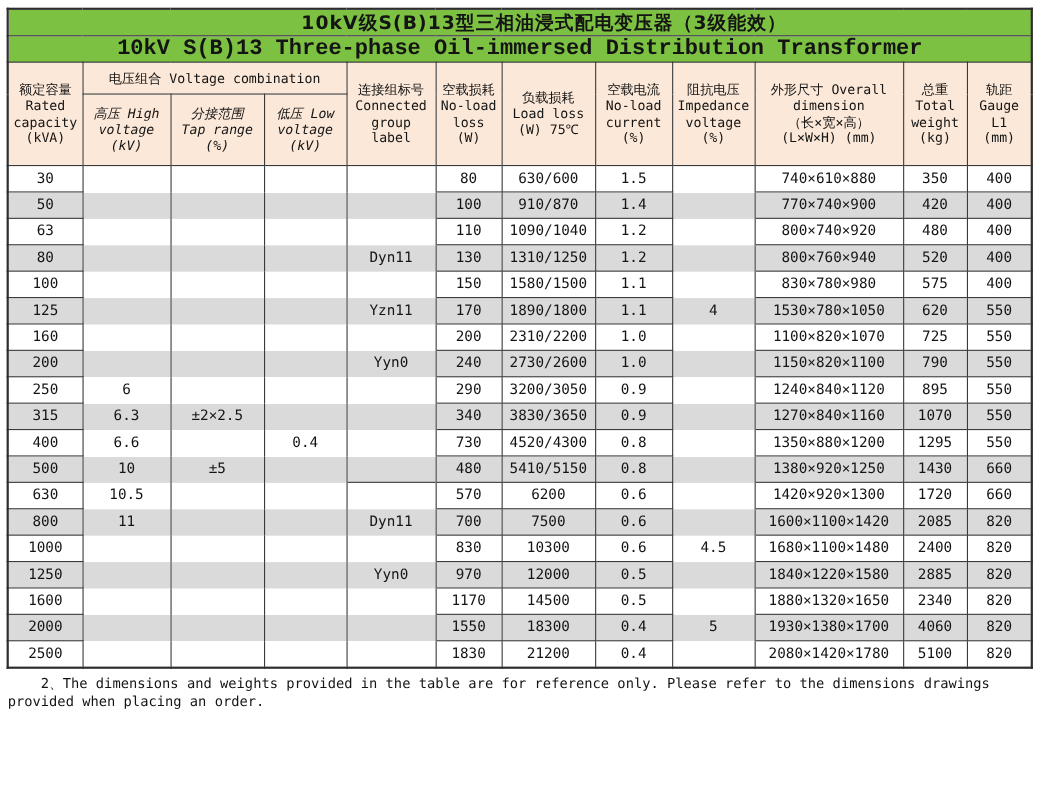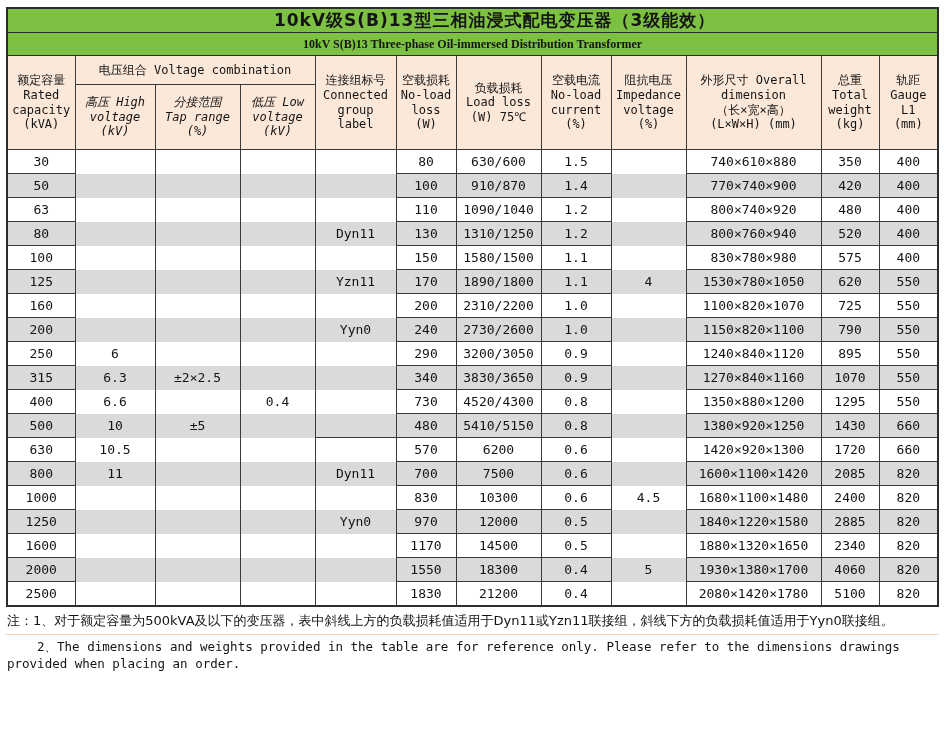--- a/index.html
+++ b/index.html
@@ -3,21 +3,21 @@
 <meta charset="utf-8">
 <style>
   html,body{margin:0;padding:0;background:#ffffff;width:944px;height:734px;overflow:hidden;
     font-family:"DejaVu Sans","Liberation Sans",sans-serif;color:#141414;}
   table{border-collapse:collapse;table-layout:fixed;width:931px;margin:7px 0 0 6px;
     border:2px solid #2d2d2d;}
   td{border:1px solid #3a3a3a;text-align:center;vertical-align:middle;padding:0 1px;
     overflow:hidden;}
   tr.title-row td{background:#7cc142;border:1px solid #2d2d2d;font-weight:bold;}
   td.title-zh{font-size:17px;height:23px;letter-spacing:1px;padding-left:45px;}
-  td.title-en{font-size:12px;height:22px;font-family:Liberation Serif, serif;margin-left:48px;}
+  td.title-en{font-size:20px;height:22px;font-family:Liberation Mono, monospace;margin-left:48px;}
   thead td.hd{background:#fbe8d8;font-size:12px;line-height:1.22;white-space:pre-line;
     font-family:"DejaVu Sans Mono","Liberation Mono",monospace;}
   thead tr.hrow-a td{height:28px;}
   thead tr.hrow-b td{height:64px;font-style:italic;}
   tbody td{font-family:"DejaVu Sans Mono","Liberation Mono",monospace;font-size:13px;height:23px;}
   tr.alt td{background:#dadada;}
   td.ml{border-top:none;border-bottom:none;}
   td.gb{border-top:1px solid #3a3a3a;}
   .notes{width:934px;margin:1px 0 0 5px;}
   .note-zh{font-size:13px;padding:4px 0 4px 2px;border-bottom:1px solid #f2d3bc;}
@@ -366,15 +366,14 @@
         <td>0.4</td>
         <td class="ml"></td>
         <td>2080×1420×1780</td>
         <td>5100</td>
         <td>820</td>
       </tr>
     </tbody>
 </table>
 
 <div class="notes">
-  <div class="note-zh">注：1、对于额定容量为500kVA及以下的变压器，表中斜线上方的负载损耗值适用于Dyn11或Yzn11联接组，斜线下方的负载损耗值适用于Yyn0联接组。</div>
   <div class="note-en indent2">2、The dimensions and weights provided in the table are for reference only. Please refer to the dimensions drawings provided when placing an order.</div>
 </div>
 
 </body></html>

